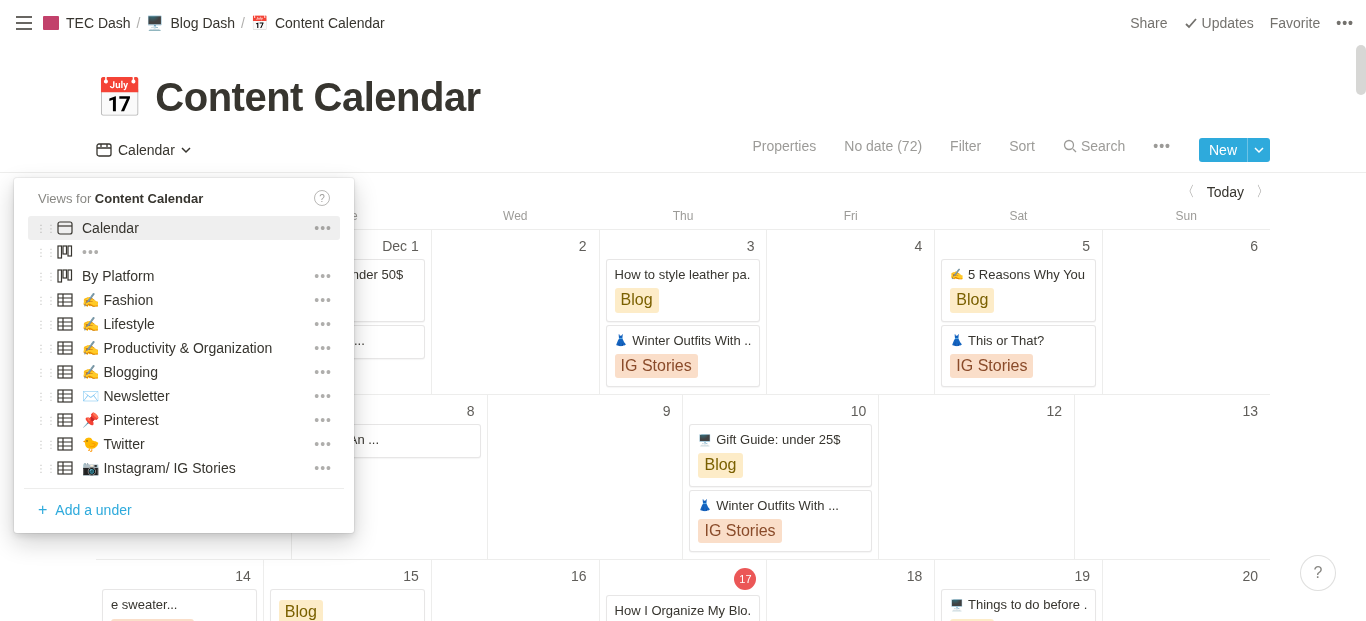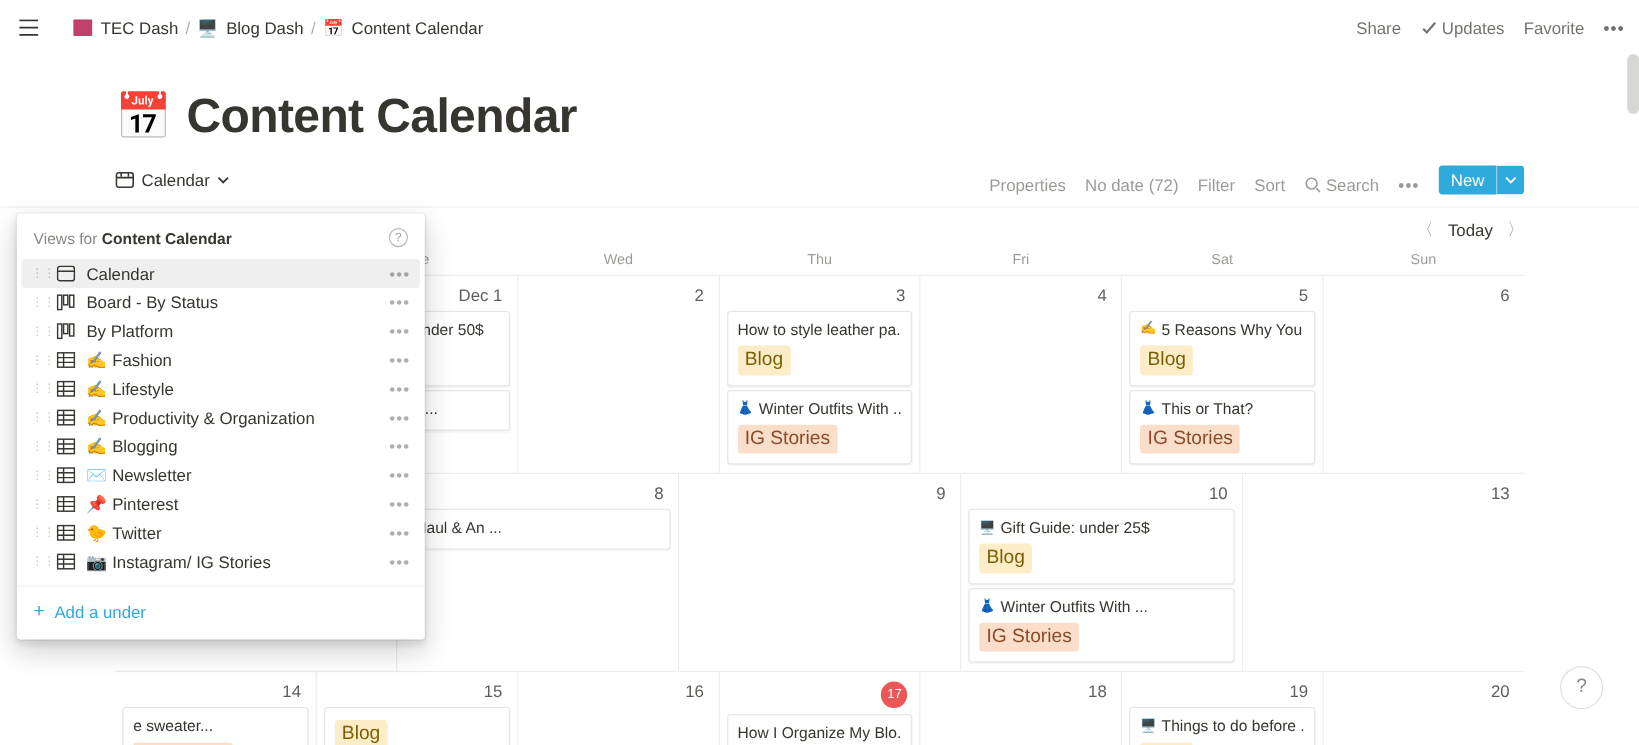--- a/index.html
+++ b/index.html
@@ -1,34 +1,34 @@
 <!DOCTYPE html>
 <html><head>
 <meta charset="utf-8">
 <style>
 *{margin:0;padding:0;box-sizing:border-box;font-family:-apple-system,BlinkMacSystemFont,"Segoe UI",Helvetica,Arial,sans-serif}
 body{width:1366px;height:621px;overflow:hidden;background:#fff;color:#37352f;font-size:14px;position:relative}
 .topbar{height:45px;display:flex;align-items:center;padding:0 12px;justify-content:space-between}
-.topbar-left{display:flex;align-items:center;gap:20px}
+.topbar-left{display:flex;align-items:center;gap:2px}
 .hamburger{cursor:pointer;padding:4px}
 .hamburger svg{display:block}
 .crumb{display:flex;align-items:center;gap:6px;padding:2px 4px;border-radius:3px;cursor:pointer}
 .crumb-ico{width:18px;height:18px;display:flex;align-items:center;justify-content:center}
 .slash{color:rgba(55,53,47,0.4);padding:0 2px}
 .topbar-right{display:flex;align-items:center;gap:16px;color:rgba(55,53,47,0.7)}
 .tbr-item{display:flex;align-items:center;gap:4px;cursor:pointer}
 .dots{font-weight:bold;letter-spacing:1px}
 .content{padding:30px 0 0 0;position:relative}
 .title-row{display:flex;align-items:center;gap:12px;padding-left:96px}
 .title-ico{font-size:38px;line-height:1}
 .title-text{font-size:40px;font-weight:700;letter-spacing:-0.5px}
 .controls{display:flex;align-items:center;justify-content:space-between;padding:18px 96px 10px 96px;border-bottom:1px solid rgba(55,53,47,0.09)}
 .view-sel{display:flex;align-items:center;gap:6px;cursor:pointer;font-weight:500}
 .view-sel svg{fill:#37352f}
-.ctrl-right{display:flex;align-items:flex-end;gap:16px;color:rgba(55,53,47,0.5);font-size:14px}
+.ctrl-right{display:flex;align-items:flex-start;gap:28px;color:rgba(55,53,47,0.5);font-size:14px}
 .ctrl-item{cursor:pointer}
 .new-btn{display:flex}
 .new-main{background:#2eaadc;color:#fff;padding:4px 10px;border-radius:3px 0 0 3px;font-weight:500;cursor:pointer}
 .new-drop{background:#2eaadc;color:#fff;padding:4px 6px;border-radius:0 3px 3px 0;border-left:1px solid rgba(255,255,255,0.3);cursor:pointer;display:flex;align-items:center}
 .cal-head{display:flex;align-items:center;justify-content:space-between;padding:10px 96px 8px 96px}
 .month-label{font-weight:600;font-size:15px}
 .nav-right{display:flex;align-items:center;gap:12px}
 .nav-arrow{cursor:pointer;color:rgba(55,53,47,0.5);font-size:14px}
 .today-btn{cursor:pointer;font-size:14px}
 .day-header{display:flex;padding:0 96px}
@@ -39,21 +39,21 @@
 .cell:last-child{border-right:none}
 .date-num{text-align:right;padding:4px 8px 2px 0;font-size:14px;color:rgba(55,53,47,0.8)}
 .date-today{display:flex;justify-content:flex-end;padding:4px 6px 2px 0}
 .today-circle{background:#eb5757;color:#fff;width:22px;height:22px;border-radius:50%;display:flex;align-items:center;justify-content:center;font-size:11px;font-weight:500}
 .card{background:#fff;border:1px solid rgba(55,53,47,0.12);border-radius:3px;margin:3px 2px;padding:6px 8px 8px;cursor:pointer;box-shadow:0 1px 1px rgba(0,0,0,0.04)}
 .card-title{font-size:13px;white-space:nowrap;overflow:hidden;text-overflow:ellipsis;line-height:1.4;display:flex;align-items:center;gap:4px}
 .card-ico{flex-shrink:0;font-size:11px}
 .tag{display:inline-block;font-size:16px;padding:1px 6px;border-radius:3px;margin-top:4px;line-height:1.4}
 .tag-blog{background:#fdecc8;color:#7a6000}
 .tag-ig{background:#fadec9;color:#8a4b2a}
-.popup{position:absolute;left:14px;top:178px;width:340px;background:#fff;border-radius:3px;box-shadow:0 0 0 1px rgba(15,15,15,0.05),0 3px 6px rgba(15,15,15,0.1),0 9px 24px rgba(15,15,15,0.2);z-index:100;padding:8px 0}
+.popup{position:absolute;left:14px;top:178px;width:340px;background:#fff;border-radius:3px;box-shadow:0 0 0 1px rgba(15,15,15,0.05),0 3px 6px rgba(15,15,15,0.1),0 9px 24px rgba(15,15,15,0.2);z-index:100;padding:8px 10px}
 .popup-head{display:flex;align-items:center;justify-content:space-between;padding:4px 14px 8px;color:rgba(55,53,47,0.6);font-size:13px}
 .popup-head strong{color:#37352f;font-weight:600}
 .help-ico{width:16px;height:16px;border:1.5px solid rgba(55,53,47,0.35);border-radius:50%;display:flex;align-items:center;justify-content:center;font-size:10px;color:rgba(55,53,47,0.5);cursor:pointer}
 .vlist{padding:2px 4px}
 .vitem{display:flex;align-items:center;padding:4px 8px;border-radius:3px;cursor:pointer;gap:8px}
 .vitem.active{background:rgba(55,53,47,0.08)}
 .drag{color:rgba(55,53,47,0.3);font-size:10px;width:12px}
 .vico{width:18px;display:flex;align-items:center;justify-content:center}
 .vname{flex:1;font-size:14px;display:flex;align-items:center;gap:4px}
 .vdots{color:rgba(55,53,47,0.4);font-size:14px;letter-spacing:1px}
@@ -233,20 +233,23 @@
           <div class="card"><div class="card-title">
               <span class="card-ico">🖥️</span>
               <span>Gift Guide: under 25$</span>
             </div><span class="tag tag-blog">Blog</span></div>
           <div class="card"><div class="card-title">
               <span class="card-ico">👗</span>
               <span>Winter Outfits With ...</span>
             </div><span class="tag tag-ig">IG Stories</span></div>
         </div>
         <div class="cell">
+          <div class="date-num">12</div>
+        </div>
+        <div class="cell">
           <div class="date-num">13</div>
         </div>
       </div>
       <div class="week">
         <div class="cell">
           <div class="date-num">14</div>
           <div class="card"><div class="card-title">
               <span>e sweater...</span>
             </div><span class="tag tag-ig">IG Stories</span></div>
         </div>
@@ -306,23 +309,20 @@
       </div>
       <div class="vitem">
         <span class="drag">⋮⋮</span>
         <span class="vico">
           <svg width="16" height="16" viewBox="0 0 16 16">
             <rect x="1" y="2" width="3.5" height="12" fill="none" stroke="#37352f" stroke-width="1.2"></rect>
             <rect x="6" y="2" width="3.5" height="8" fill="none" stroke="#37352f" stroke-width="1.2"></rect>
             <rect x="11" y="2" width="3.5" height="10" fill="none" stroke="#37352f" stroke-width="1.2"></rect>
           </svg>
         </span>
-        <span class="vname">
-          <span>Board - By Status</span>
-        </span>
         <span class="vdots">•••</span>
       </div>
       <div class="vitem">
         <span class="drag">⋮⋮</span>
         <span class="vico">
           <svg width="16" height="16" viewBox="0 0 16 16">
             <rect x="1" y="2" width="3.5" height="12" fill="none" stroke="#37352f" stroke-width="1.2"></rect>
             <rect x="6" y="2" width="3.5" height="8" fill="none" stroke="#37352f" stroke-width="1.2"></rect>
             <rect x="11" y="2" width="3.5" height="10" fill="none" stroke="#37352f" stroke-width="1.2"></rect>
           </svg>

